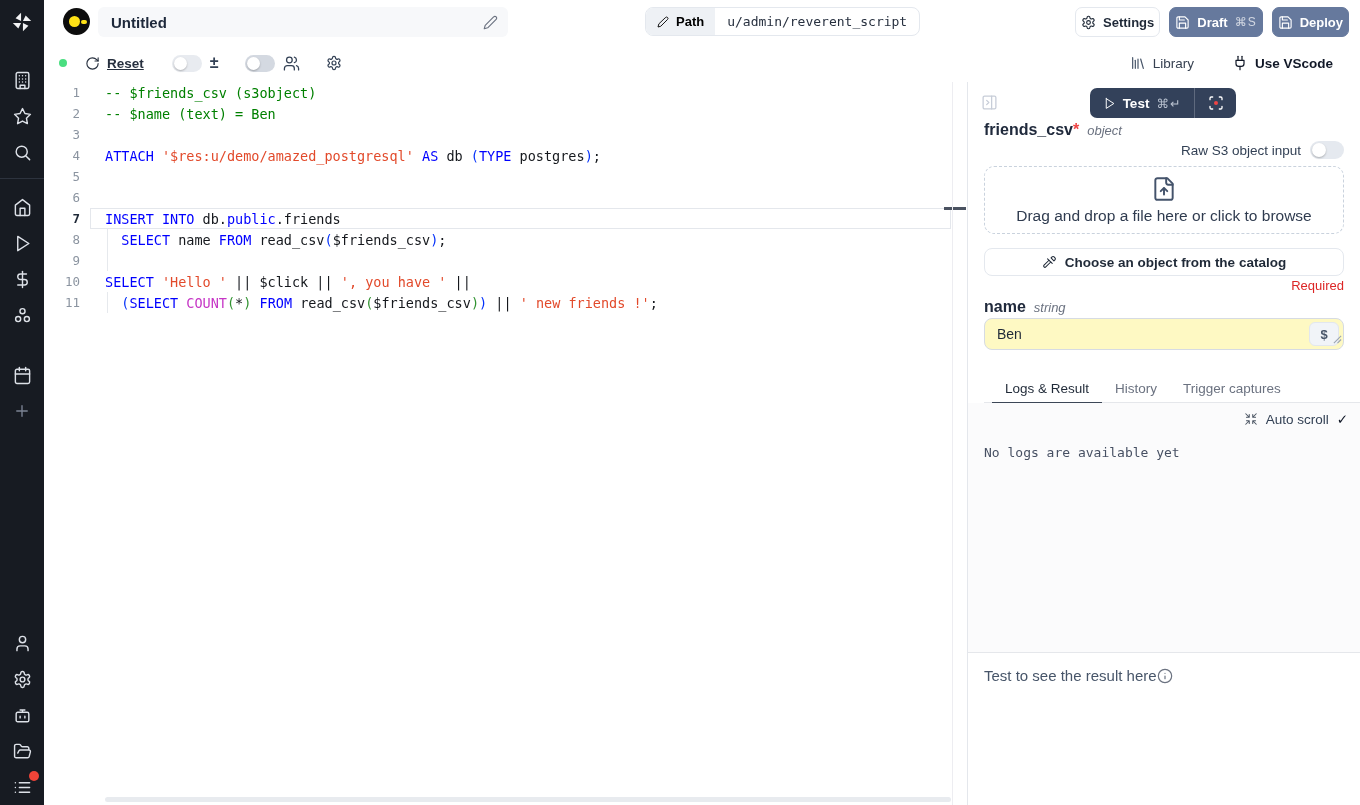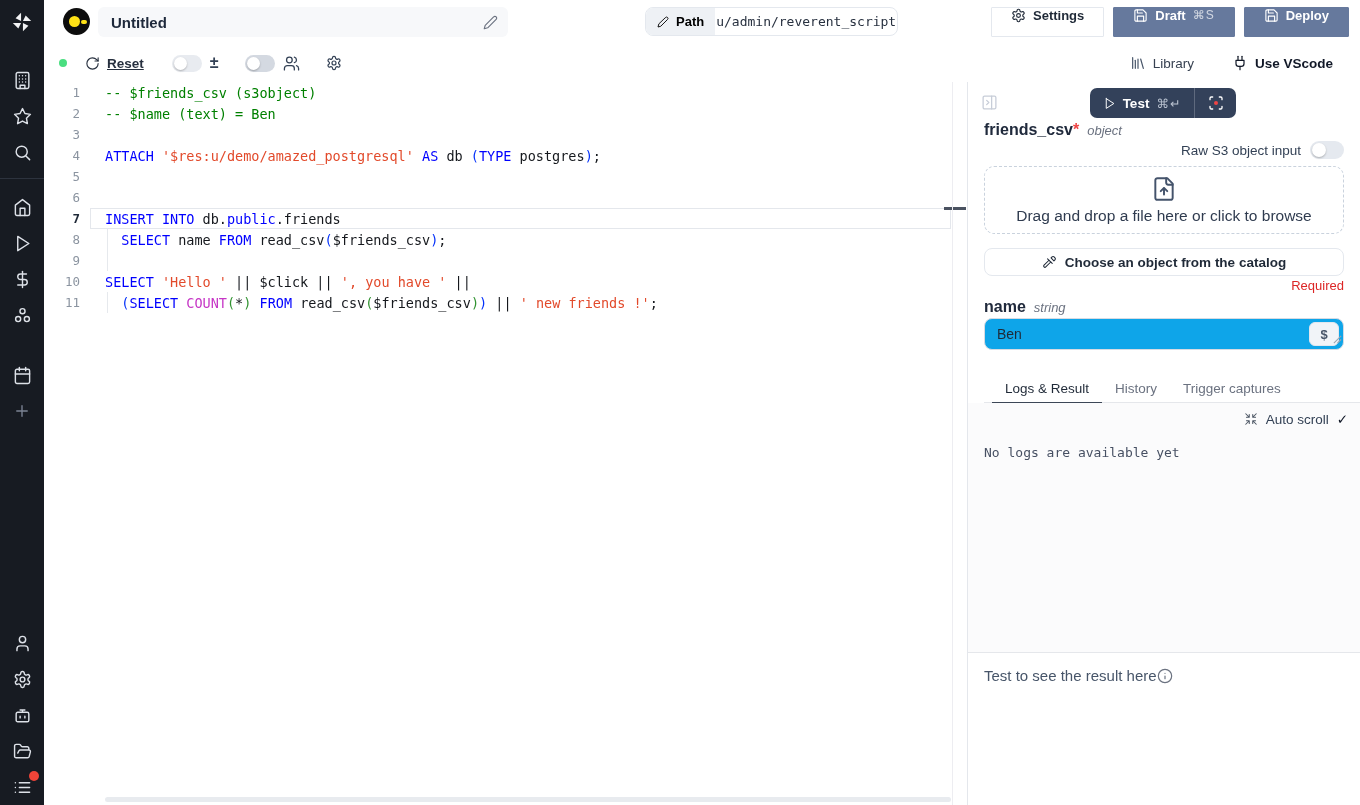--- a/index.html
+++ b/index.html
@@ -19,23 +19,23 @@
   
   #topbar { position:absolute; left:44px; top:0; right:0; height:44px; background:#fff; }
   .duck { position:absolute; left:19px; top:8px; width:27px; height:27px; border-radius:50%; background:#0d0d0d; }
   .duck .body { position:absolute; left:6px; top:8px; width:11px; height:11px; border-radius:50%; background:#ffe216; }
   .duck .bill { position:absolute; right:3px; top:12px; width:6px; height:4px; border-radius:2px; background:#ffe216; }
   .titlebox { position:absolute; left:54px; top:7px; width:410px; height:30px; background:#f7f8fa; border-radius:6px; display:flex; align-items:center; padding:0 10px 0 13px; }
   .titlebox input { flex:1; border:0; background:transparent; outline:none; font:600 15px "Liberation Sans",sans-serif; color:#1e293b; }
   .titlebox .pen { color:#6b7280; }
   .pathpill { position:absolute; left:601px; top:7px; height:29px; display:flex; align-items:stretch; border:1px solid #e4e8ee; border-radius:8px; overflow:hidden; background:#fff; }
   .pathpill .seg1 { display:flex; align-items:center; gap:7px; padding:0 11px; background:#eef1f5; color:#000000; font:600 13px "Liberation Sans",sans-serif; }
-  .pathpill .seg2 { display:flex; align-items:center; padding:0 1px; font:13px "DejaVu Sans Mono",monospace; color:#27303f; }
+  .pathpill .seg2 { display:flex; align-items:center; padding:0 12px; font:13px "DejaVu Sans Mono",monospace; color:#27303f; }
   .tb-actions { position:absolute; right:11px; top:7px; display:flex; gap:9px; height:30px; }
-  .btn { display:flex; gap:7px; padding:0 19px; border-radius:1px; font:600 13px "Liberation Sans",sans-serif; cursor:pointer; }
+  .btn { display:flex; align-items:center; gap:7px; padding:0 5px; border-radius:7px; font:600 13px "Liberation Sans",sans-serif; cursor:pointer; }
   .btn.ghost { border:1px solid #e4e8ee; background:#fff; color:#1f2937; }
   .btn.slate { background:#66799d; color:#fff; border:1px solid #66799d; }
   .btn .kbd { font-weight:500; font-size:12px; color:rgba(255,255,255,.7); letter-spacing:1px; }
 
   
   #toolbar2 { position:absolute; left:44px; top:44px; right:0; height:38px; background:#fff; display:flex; align-items:center; }
   .dot-green { width:8px; height:8px; border-radius:50%; background:#4ade80; margin-left:15px; }
   .reset { display:flex; align-items:center; gap:7px; margin-left:18px; color:#27303f; font:600 13.5px "Liberation Sans",sans-serif; cursor:pointer;text-decoration:underline; }
   .toggle { width:30px; height:17px; border-radius:9px; background:#e8ebf0; position:relative; cursor:pointer; }
   .toggle.dark { background:#d4d9e1; }
@@ -76,21 +76,21 @@
   .raws3 { position:absolute; top:59px; right:16px; display:flex; align-items:center; gap:9px; }
   .raws3 .lbl { font:13.5px "Liberation Sans",sans-serif; color:#334155; }
   .toggle2 { width:34px; height:18px; border-radius:10px; background:#e5e9ef; position:relative; cursor:pointer; }
   .toggle2 .knob { position:absolute; left:2px; top:2px; width:14px; height:14px; border-radius:50%; background:#fff; box-shadow:0 1px 2px rgba(0,0,0,.25); }
   .dropzone { position:absolute; top:84px; left:16px; right:16px; height:68px; border:1.5px dashed #c9d2dd; border-radius:10px; display:flex; flex-direction:column; align-items:center; justify-content:center; gap:5px; cursor:pointer; }
   .dropzone .txt { font:500 15.5px "Liberation Sans",sans-serif; color:#2f3b4f; }
   .dropzone .fico { color:#44536b; }
   .catalog { position:absolute; top:166px; left:16px; right:16px; height:28px; border:1px solid #e4e8ee; border-radius:8px; background:#fff; display:flex; align-items:center; justify-content:center; gap:9px; cursor:pointer; font:600 13.5px "Liberation Sans",sans-serif; color:#1f2937; }
   .required { position:absolute; top:196px; right:16px; font:13px "Liberation Sans",sans-serif; color:#dc2626; }
   .namerow { top:216px; }
-  .nameinput { position:absolute; top:236px; left:16px; right:16px; height:32px; border:1px solid #d6dbe3; border-radius:8px; background:#0ea5e9; }
+  .nameinput { position:absolute; top:236px; left:16px; right:16px; height:32px; border:1px solid #d6dbe3; border-radius:8px; background:#fef9c3; }
   .nameinput input { position:absolute; left:0; top:0; width:calc(100% - 44px); height:30px; border:0; outline:none; background:transparent; padding:0 12px; font:14px "Liberation Sans",sans-serif; color:#1f2937; }
   .varbtn { position:absolute; right:4px; top:3px; width:30px; height:24px; background:#f1f4f8; border:1px solid #e2e7ee; border-radius:6px; display:flex; align-items:center; justify-content:center; font:600 13px "Liberation Sans",sans-serif; color:#475569; cursor:pointer; }
   .grip { position:absolute; right:1px; bottom:1px; color:#9aa4b2; cursor:nwse-resize; }
   .tabs { position:absolute; top:296px; left:16px; right:0; height:25px; display:flex; padding-left:8px; border-bottom:1px solid #e5e7eb; }
   .tab { padding:3px 13px 0; font:13.5px "Liberation Sans",sans-serif; color:#6b7280; cursor:pointer; border-bottom:2px solid transparent; margin-bottom:-1px; height:26px; }
   .tab.active { color:#1f2937; font-weight:500; border-bottom-color:#3c4757; }
   .logs { position:absolute; top:321px; left:0; right:0; height:249px; background:#fbfbfc; }
   .autoscroll { position:absolute; top:8px; right:12px; display:flex; align-items:center; gap:8px; color:#334155; font:13.5px "Liberation Sans",sans-serif; }
   .autoscroll .chk { color:#111827; }
   .logs .empty { position:absolute; top:42px; left:16px; font:13px "DejaVu Sans Mono",monospace; color:#475063; }

